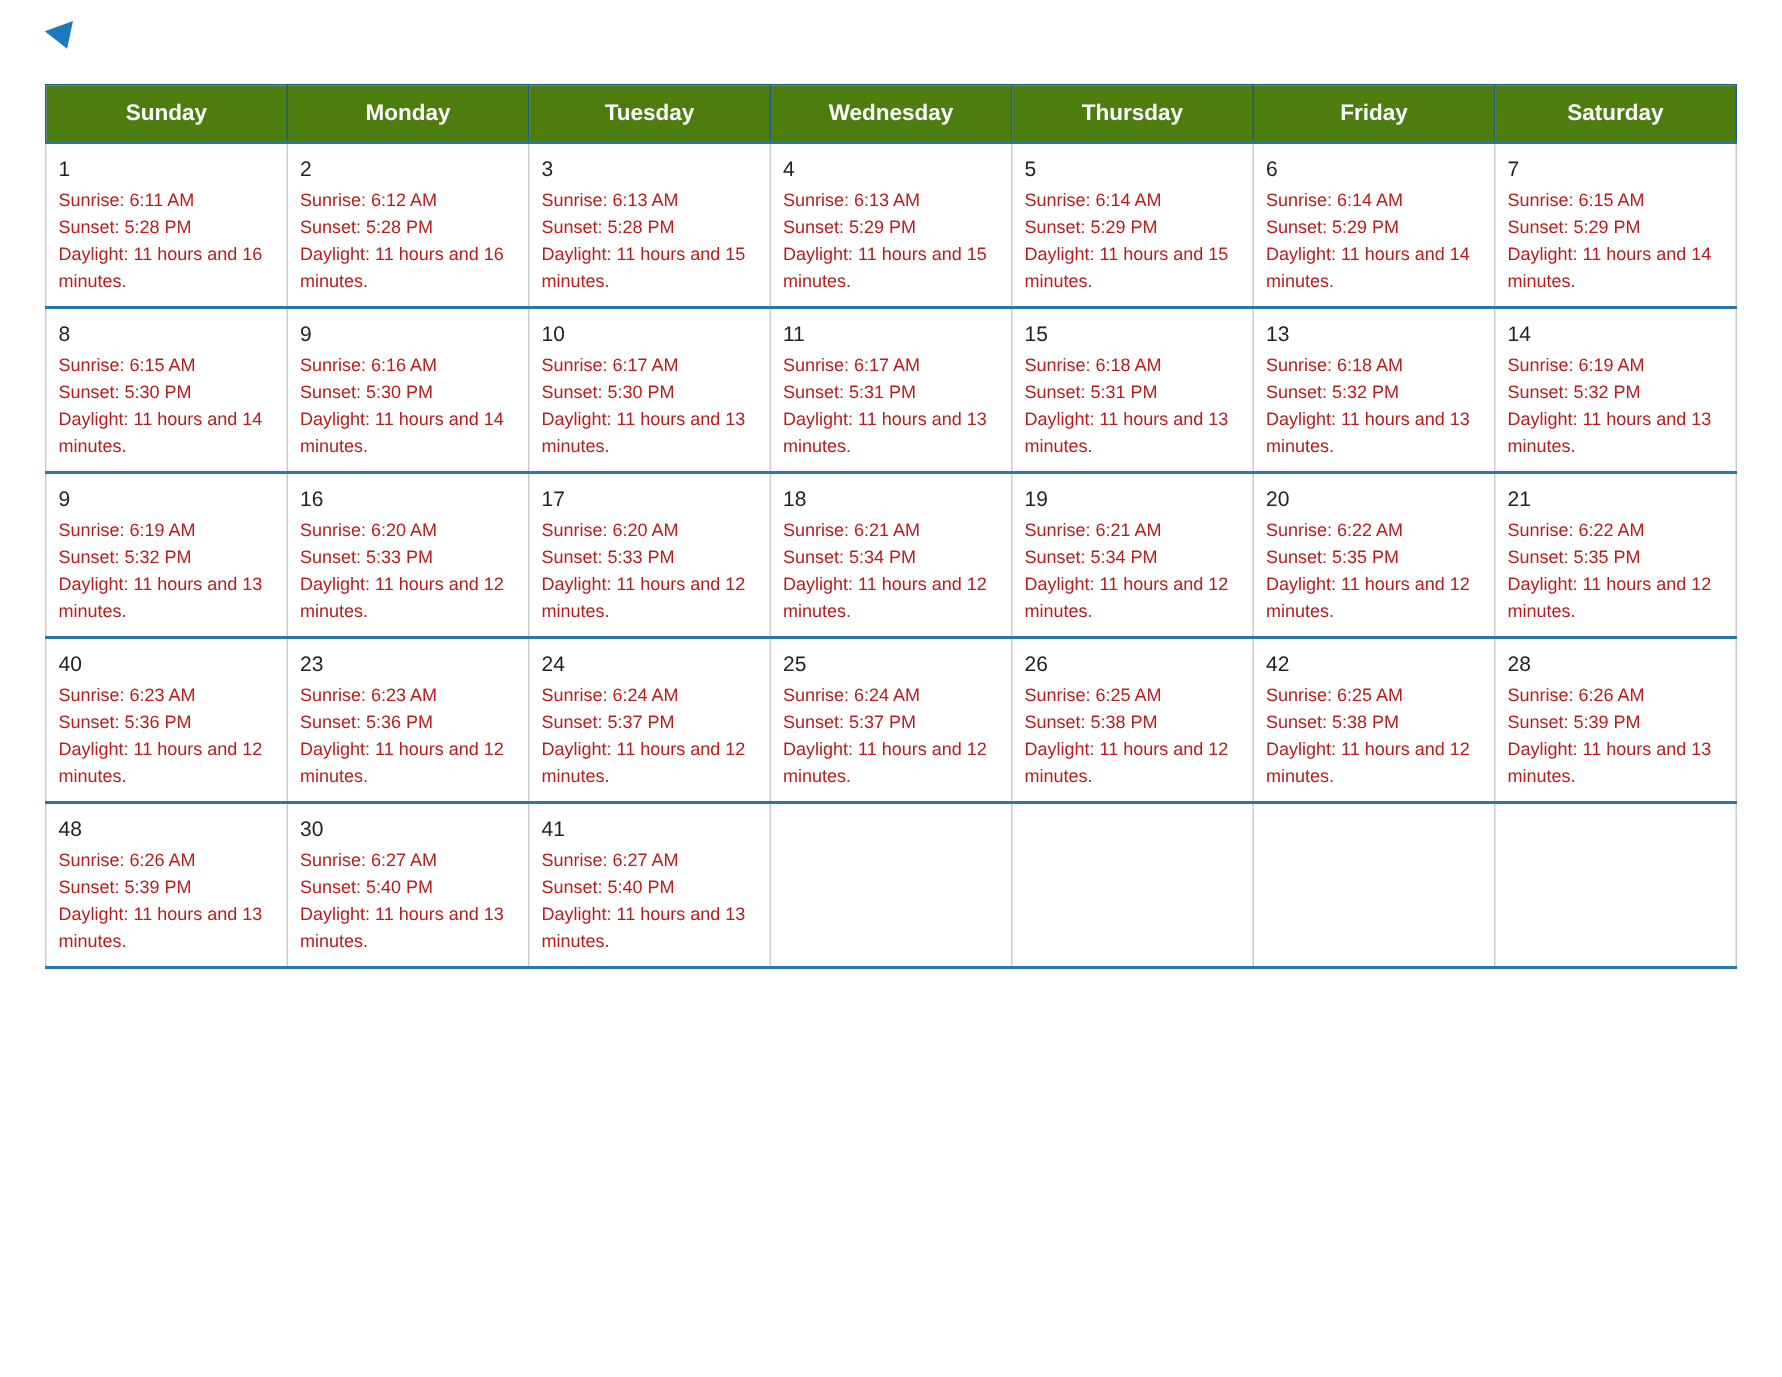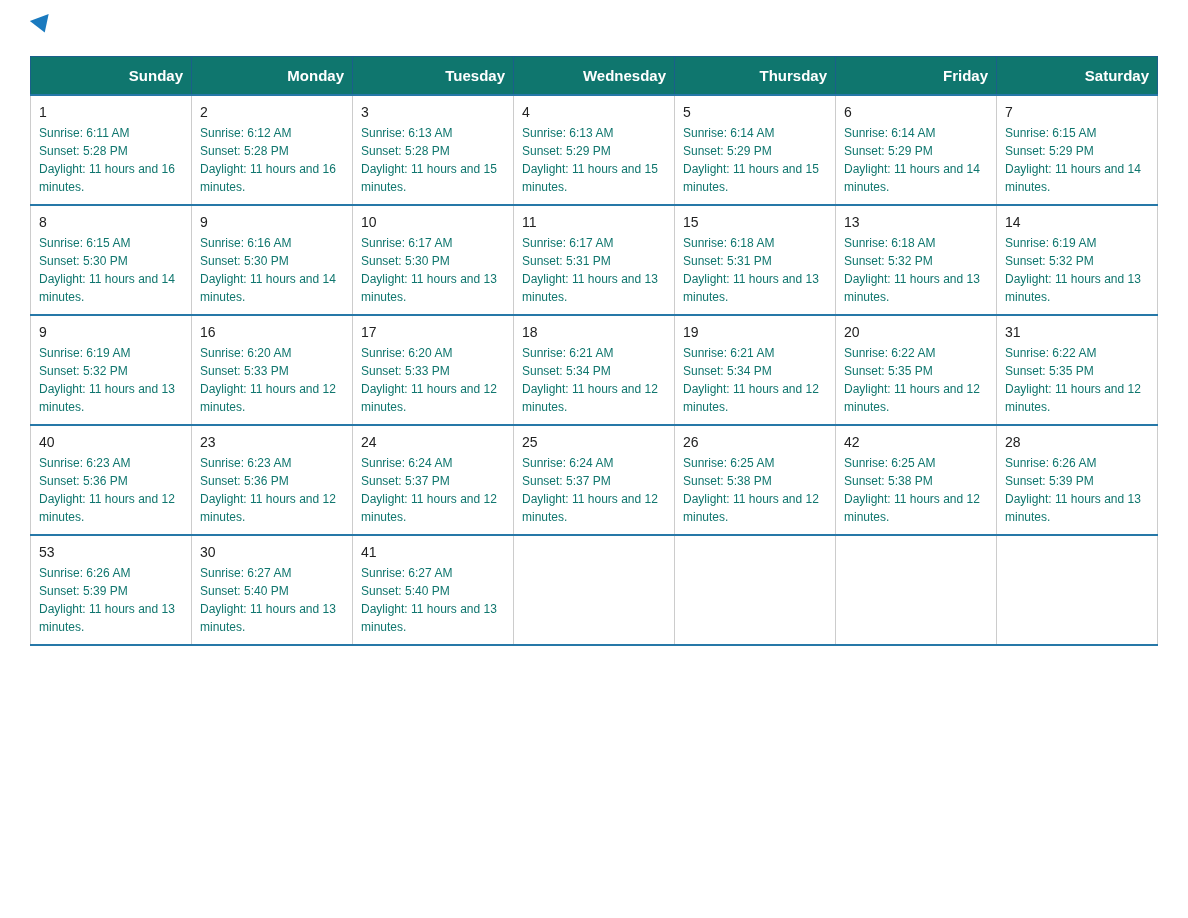--- a/index.html
+++ b/index.html
@@ -60,26 +60,26 @@
       font-weight: normal;
       color: #444;
       margin-top: 4px;
     }
     .calendar-table {
       width: 100%;
       border-collapse: collapse;
       border: 1px solid #aaa;
     }
     .calendar-table th {
-      background-color: #0f766e;
+      background-color: #4d7c0f;
       color: #fff;
       padding: 10px 8px;
       font-size: 15px;
       font-weight: bold;
-      text-align: right;
+      text-align: center;
       border: 1px solid #1a5f8a;
     }
     .calendar-table td {
       vertical-align: top;
       padding: 8px;
       border: 1px solid #ccc;
       width: 14.28%;
       min-height: 90px;
       font-size: 12.5px;
       color: #333;
@@ -89,21 +89,21 @@
     }
     .day-number {
       font-size: 14px;
       font-weight: normal;
       color: #222;
       margin-bottom: 4px;
       display: block;
     }
     .day-info {
       font-size: 12px;
-      color: #0f766e;
+      color: #b91c1c;
       line-height: 1.5;
     }
     .empty-cell {
       background: #fff;
     }
   </style>
 </head>
 <body>
 
 <div class="header">
@@ -292,21 +292,21 @@
         </td>
         <td>
           <span class="day-number">20</span>
           <div class="day-info">
             Sunrise: 6:22 AM<br>
             Sunset: 5:35 PM<br>
             Daylight: 11 hours and 12 minutes.
           </div>
         </td>
         <td>
-          <span class="day-number">31</span>
+          <span class="day-number">21</span>
           <div class="day-info">
             Sunrise: 6:22 AM<br>
             Sunset: 5:35 PM<br>
             Daylight: 11 hours and 12 minutes.
           </div>
         </td>
       </tr>
       <tr>
         <td>
           <span class="day-number">40</span>
@@ -360,21 +360,21 @@
           <span class="day-number">28</span>
           <div class="day-info">
             Sunrise: 6:26 AM<br>
             Sunset: 5:39 PM<br>
             Daylight: 11 hours and 13 minutes.
           </div>
         </td>
       </tr>
       <tr>
         <td>
-          <span class="day-number">53</span>
+          <span class="day-number">48</span>
           <div class="day-info">
             Sunrise: 6:26 AM<br>
             Sunset: 5:39 PM<br>
             Daylight: 11 hours and 13 minutes.
           </div>
         </td>
         <td>
           <span class="day-number">30</span>
           <div class="day-info">
             Sunrise: 6:27 AM<br>

